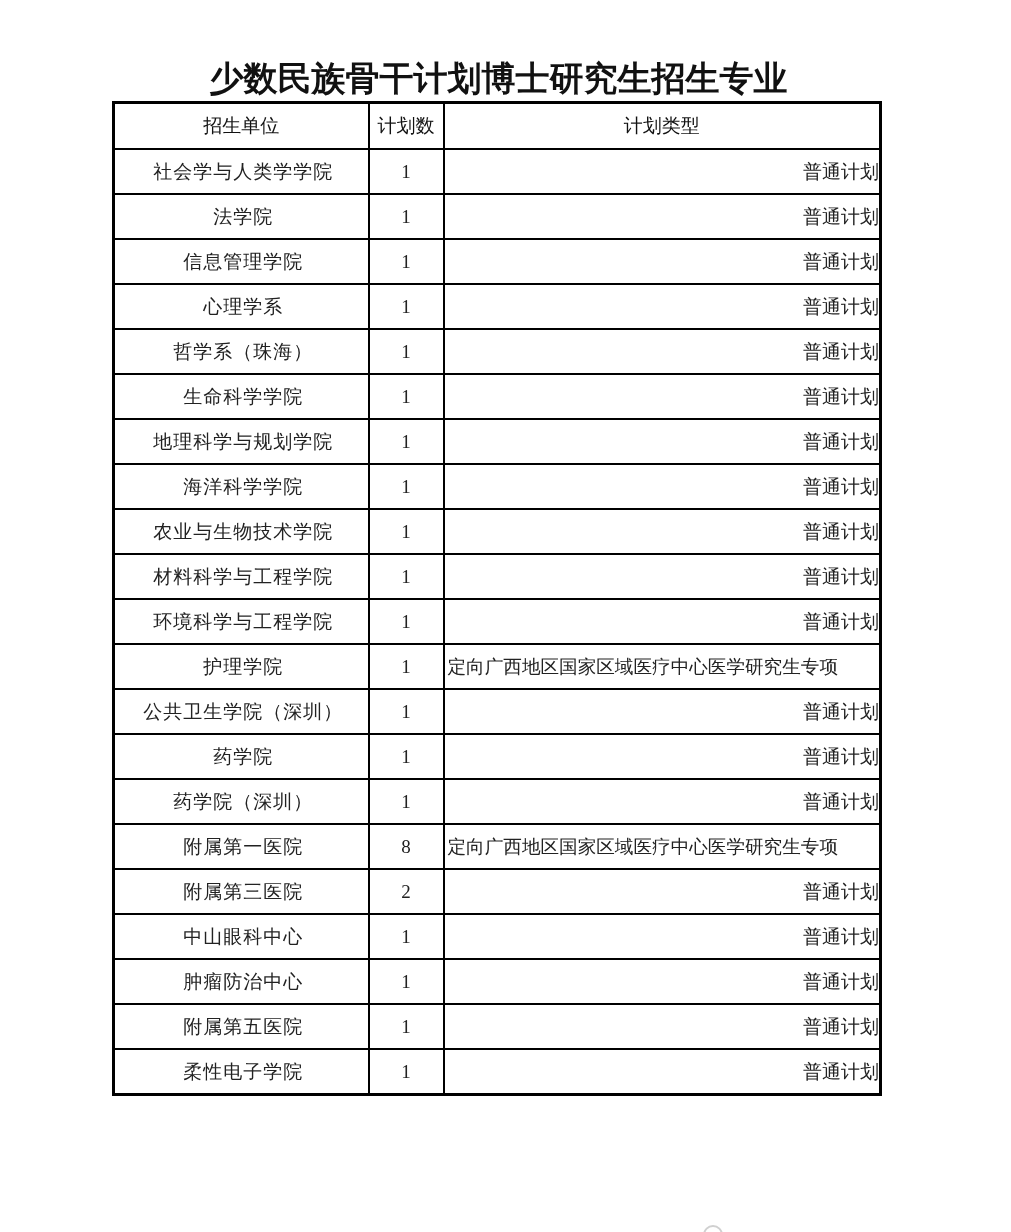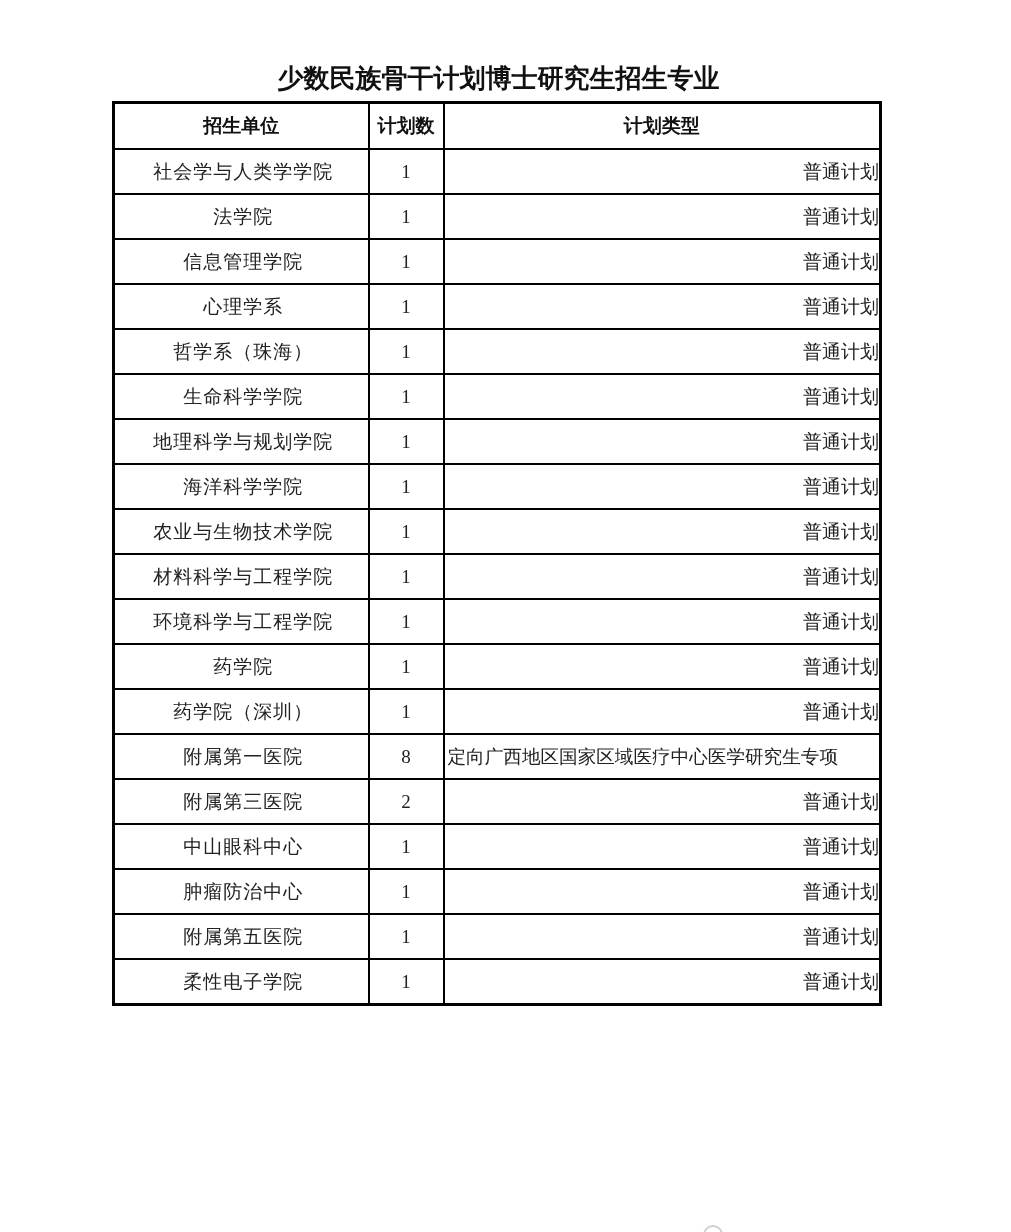--- a/index.html
+++ b/index.html
@@ -16,21 +16,21 @@
       color: #1a1a1a;
     }
     .doc-title {
       position: absolute;
       left: 0;
       top: 58px;
       width: 997px;
       text-align: center;
       font-family: "DejaVu Sans", "Liberation Sans", sans-serif;
       font-weight: bold;
-      font-size: 26px;
+      font-size: 34px;
       line-height: 40px;
       color: #111;
       letter-spacing: 0px;
     }
     .table-wrap {
       position: absolute;
       left: 112px;
       top: 101px;
       width: 770px;
     }
@@ -47,21 +47,21 @@
     table.plan-table td {
       border: 2px solid #000;
       padding: 0;
       height: 43px;
       white-space: nowrap;
       overflow: hidden;
     }
     table.plan-table th {
       height: 44px;
       font-family: "DejaVu Sans", "Liberation Sans", sans-serif;
-      font-weight: bold;
+      font-weight: normal;
       font-size: 19px;
       text-align: center;
       color: #111;
     }
     table.plan-table td {
       font-size: 19px;
       color: #222;
     }
     td.unit {
       text-align: center;
@@ -162,20 +162,30 @@
         <td class="unit">材料科学与工程学院</td>
         <td class="count">1</td>
         <td class="type">普通计划</td>
       </tr>
       <tr>
         <td class="unit">环境科学与工程学院</td>
         <td class="count">1</td>
         <td class="type">普通计划</td>
       </tr>
       <tr>
+        <td class="unit">护理学院</td>
+        <td class="count">1</td>
+        <td class="type long">定向广西地区国家区域医疗中心医学研究生专项</td>
+      </tr>
+      <tr>
+        <td class="unit">公共卫生学院（深圳）</td>
+        <td class="count">1</td>
+        <td class="type">普通计划</td>
+      </tr>
+      <tr>
         <td class="unit">药学院</td>
         <td class="count">1</td>
         <td class="type">普通计划</td>
       </tr>
       <tr>
         <td class="unit">药学院（深圳）</td>
         <td class="count">1</td>
         <td class="type">普通计划</td>
       </tr>
       <tr>

